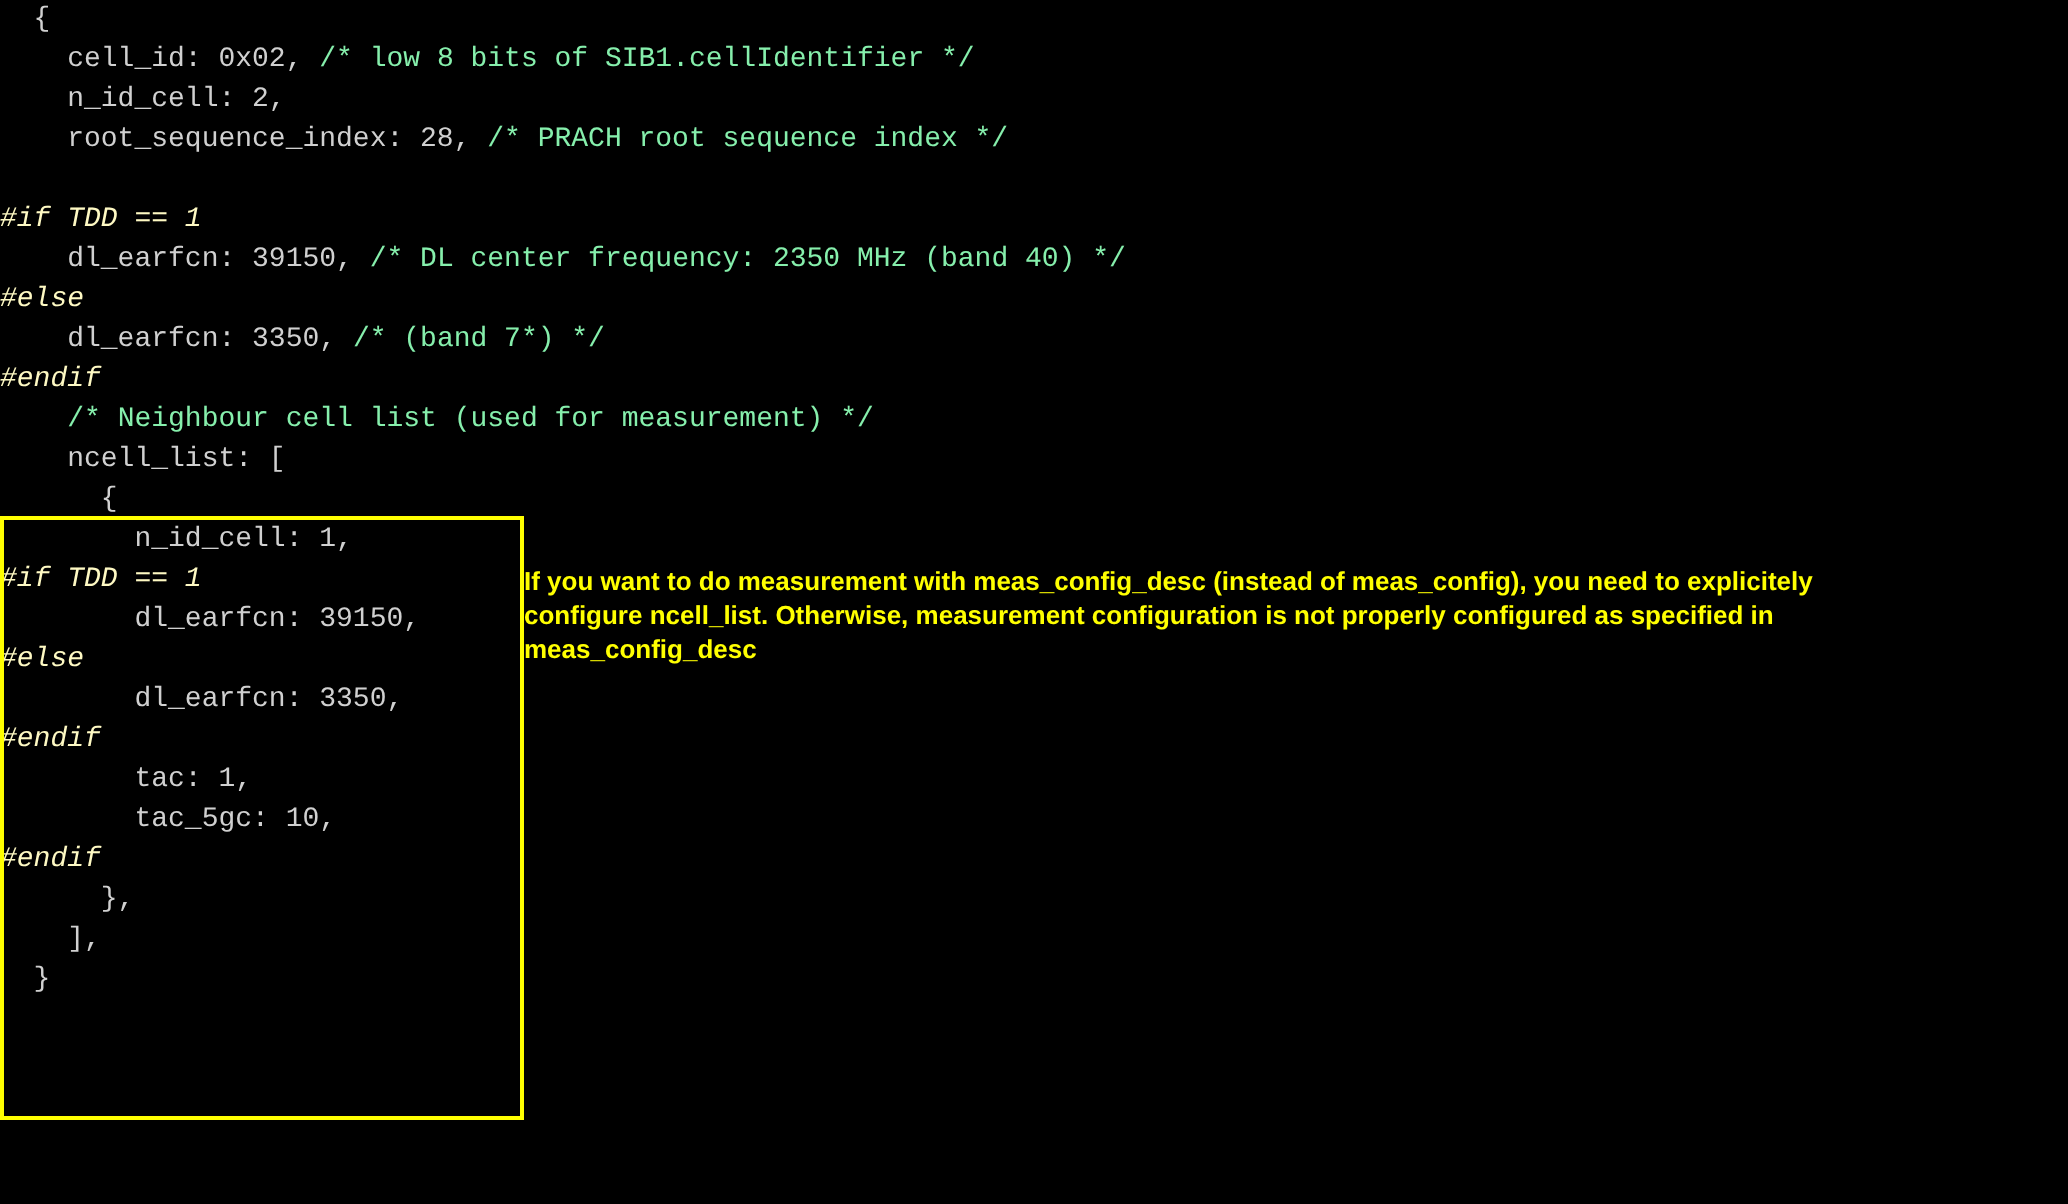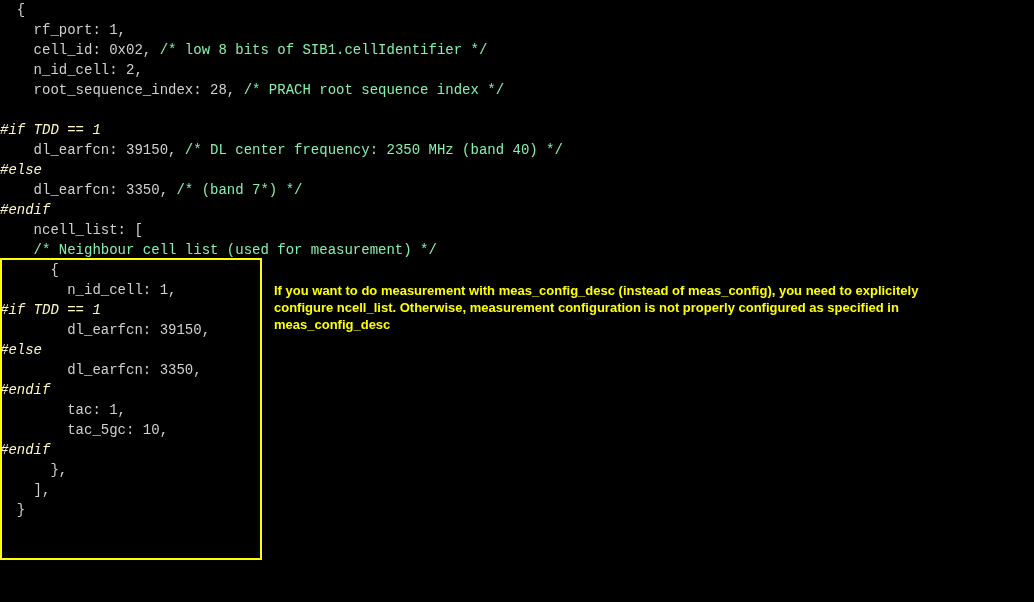--- a/index.html
+++ b/index.html
@@ -39,42 +39,41 @@
     line-height: 17px;
     font-weight: bold;
     white-space: normal;
   }
 </style>
 </head>
 <body>
 
 <div class="code-container">
 <div class="line normal">  {</div>
-<div class="line normal">    rf_port: 1,</div>
 <div class="line"><span class="normal">    cell_id: 0x02, </span><span class="comment">/* low 8 bits of SIB1.cellIdentifier */</span></div>
 <div class="line normal">    n_id_cell: 2,</div>
 <div class="line"><span class="normal">    root_sequence_index: 28, </span><span class="comment">/* PRACH root sequence index */</span></div>
 <div class="line"></div>
 <div class="line directive">#if TDD == 1</div>
 <div class="line"><span class="normal">    dl_earfcn: 39150, </span><span class="comment">/* DL center frequency: 2350 MHz (band 40) */</span></div>
 <div class="line directive">#else</div>
 <div class="line"><span class="normal">    dl_earfcn: 3350, </span><span class="comment">/* (band 7*) */</span></div>
 <div class="line directive">#endif</div>
+<div class="line"><span class="normal">    </span><span class="comment">/* Neighbour cell list (used for measurement) */</span></div>
 <div class="line normal">    ncell_list: [</div>
-<div class="line"><span class="normal">    </span><span class="comment">/* Neighbour cell list (used for measurement) */</span></div>
 <div class="line normal">      {</div>
 <div class="line normal">        n_id_cell: 1,</div>
 <div class="line directive">#if TDD == 1</div>
 <div class="line normal">        dl_earfcn: 39150,</div>
 <div class="line directive">#else</div>
 <div class="line normal">        dl_earfcn: 3350,</div>
 <div class="line directive">#endif</div>
 <div class="line normal">        tac: 1,</div>
 <div class="line normal">        tac_5gc: 10,</div>
 <div class="line directive">#endif</div>
 <div class="line normal">      },</div>
 <div class="line normal">    ],</div>
 <div class="line normal">  }</div>
 </div>
 
 <div class="highlight-box" style="left:0px; top:258px; width:262px; height:302px;"></div>
 
-<div class="callout" style="left:274px; top:282px; width:700px;">If you want to do measurement with meas_config_desc (instead of meas_config), you need to explicitely configure ncell_list. Otherwise, measurement configuration is not properly configured as specified in meas_config_desc</div>
+<div class="callout" style="left:262px; top:282px; width:700px;">If you want to do measurement with meas_config_desc (instead of meas_config), you need to explicitely configure ncell_list. Otherwise, measurement configuration is not properly configured as specified in meas_config_desc</div>
 
 </body></html>

